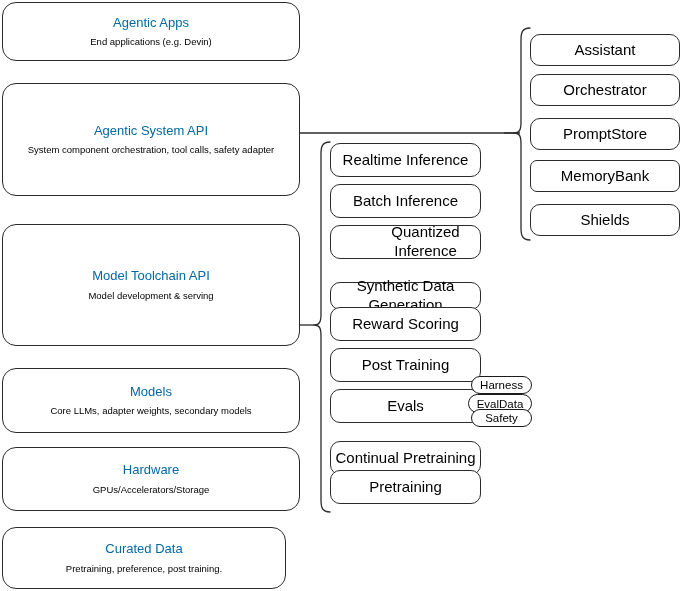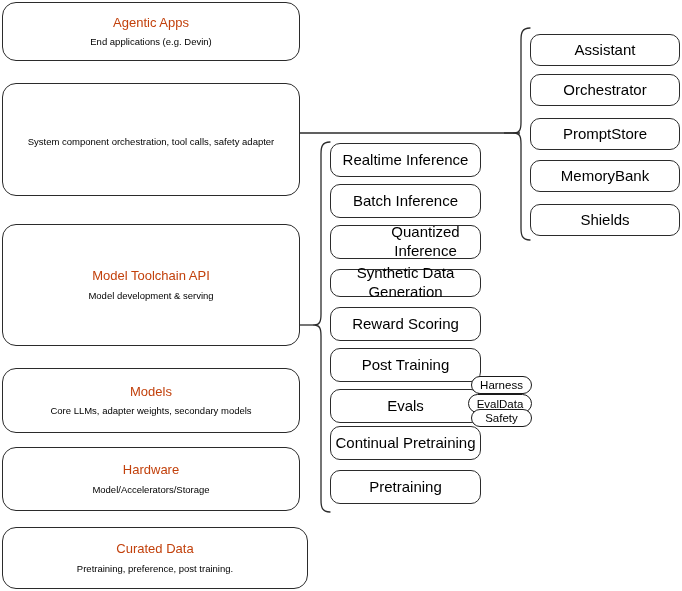--- a/index.html
+++ b/index.html
@@ -34,21 +34,21 @@
     text-align: center;
     line-height: 1.25;
   }
 
   
   .layer-box {
     border-radius: 14px;
   }
   .layer-title {
     font-size: 13px;
-    color: #c2410c;
+    color: #0369a1;
   }
   .layer-sub {
     font-size: 9.5px;
     color: #000;
     margin-top: 5px;
   }
 
   
   .item-box {
     border-radius: 10px;
@@ -91,39 +91,40 @@
 <body>
 
 <div id="canvas">
 
   <div class="box layer-box" style="left:2px; top:2px; width:298px; height:59px;">
     <div class="layer-title">Agentic Apps</div>
     <div class="layer-sub">End applications (e.g. Devin)</div>
   </div>
 
   <div class="box layer-box" style="left:2px; top:83px; width:298px; height:113px;">
+    <div class="layer-title">Agentic System API</div>
     <div class="layer-sub">System component orchestration, tool calls, safety adapter</div>
   </div>
 
   <div class="box layer-box" style="left:2px; top:224px; width:298px; height:122px;">
     <div class="layer-title">Model Toolchain API</div>
     <div class="layer-sub">Model development &amp; serving</div>
   </div>
 
   <div class="box layer-box" style="left:2px; top:368px; width:298px; height:65px;">
     <div class="layer-title">Models</div>
     <div class="layer-sub">Core LLMs, adapter weights, secondary models</div>
   </div>
 
   <div class="box layer-box" style="left:2px; top:447px; width:298px; height:64px;">
     <div class="layer-title">Hardware</div>
-    <div class="layer-sub">Model/Accelerators/Storage</div>
-  </div>
-
-  <div class="box layer-box" style="left:2px; top:527px; width:306px; height:62px;">
+    <div class="layer-sub">GPUs/Accelerators/Storage</div>
+  </div>
+
+  <div class="box layer-box" style="left:2px; top:527px; width:284px; height:62px;">
     <div class="layer-title">Curated Data</div>
     <div class="layer-sub">Pretraining, preference, post training.</div>
   </div>
 
   <div class="connector" style="left:298px; top:124px; width:226px; height:18px;">
     <svg width="226" height="18" viewBox="0 0 226 18">
       <path d="M2,9 L222,9" fill="none" stroke="#2b2b2b" stroke-width="1.3"></path>
     </svg>
   </div>
 
@@ -142,33 +143,33 @@
 
   <div class="box item-box" style="left:330px; top:143px; width:151px; height:34px;">
     <span>Realtime Inference</span>
   </div>
   <div class="box item-box" style="left:330px; top:184px; width:151px; height:34px;">
     <span>Batch Inference</span>
   </div>
   <div class="box item-box" style="left:330px; top:225px; width:151px; height:34px;padding-left:40px;">
     <span>Quantized Inference</span>
   </div>
-  <div class="box item-box" style="left:330px; top:269px; width:151px; height:28px;text-align:center;">
+  <div class="box item-box" style="left:330px; top:282px; width:151px; height:28px;text-align:center;">
     <span>Synthetic Data Generation</span>
   </div>
   <div class="box item-box" style="left:330px; top:348px; width:151px; height:34px;">
     <span>Post Training</span>
   </div>
   <div class="box item-box" style="left:330px; top:307px; width:151px; height:34px;">
     <span>Reward Scoring</span>
   </div>
   <div class="box item-box" style="left:330px; top:389px; width:151px; height:34px;">
     <span>Evals</span>
   </div>
-  <div class="box item-box" style="left:330px; top:426px; width:151px; height:34px;">
+  <div class="box item-box" style="left:330px; top:441px; width:151px; height:34px;">
     <span>Continual Pretraining</span>
   </div>
   <div class="box item-box" style="left:330px; top:470px; width:151px; height:34px;">
     <span>Pretraining</span>
   </div>
 
   <div class="pill" style="left:471px; top:376px; width:61px; height:18px;">
     <span>Harness</span>
   </div>
   <div class="pill" style="left:468px; top:394px; width:64px; height:19px;">
@@ -193,20 +194,20 @@
 
   <div class="box item-box" style="left:530px; top:34px; width:150px; height:32px;">
     <span>Assistant</span>
   </div>
   <div class="box item-box" style="left:530px; top:74px; width:150px; height:32px;">
     <span>Orchestrator</span>
   </div>
   <div class="box item-box" style="left:530px; top:118px; width:150px; height:32px;">
     <span>PromptStore</span>
   </div>
-  <div class="box item-box" style="left:530px; top:160px; width:150px; height:32px;">
+  <div class="box item-box" style="left:530px; top:160px; width:150px; height:32px;border-radius:7px;">
     <span>MemoryBank</span>
   </div>
   <div class="box item-box" style="left:530px; top:204px; width:150px; height:32px;">
     <span>Shields</span>
   </div>
 
 </div>
 
 </body></html>

